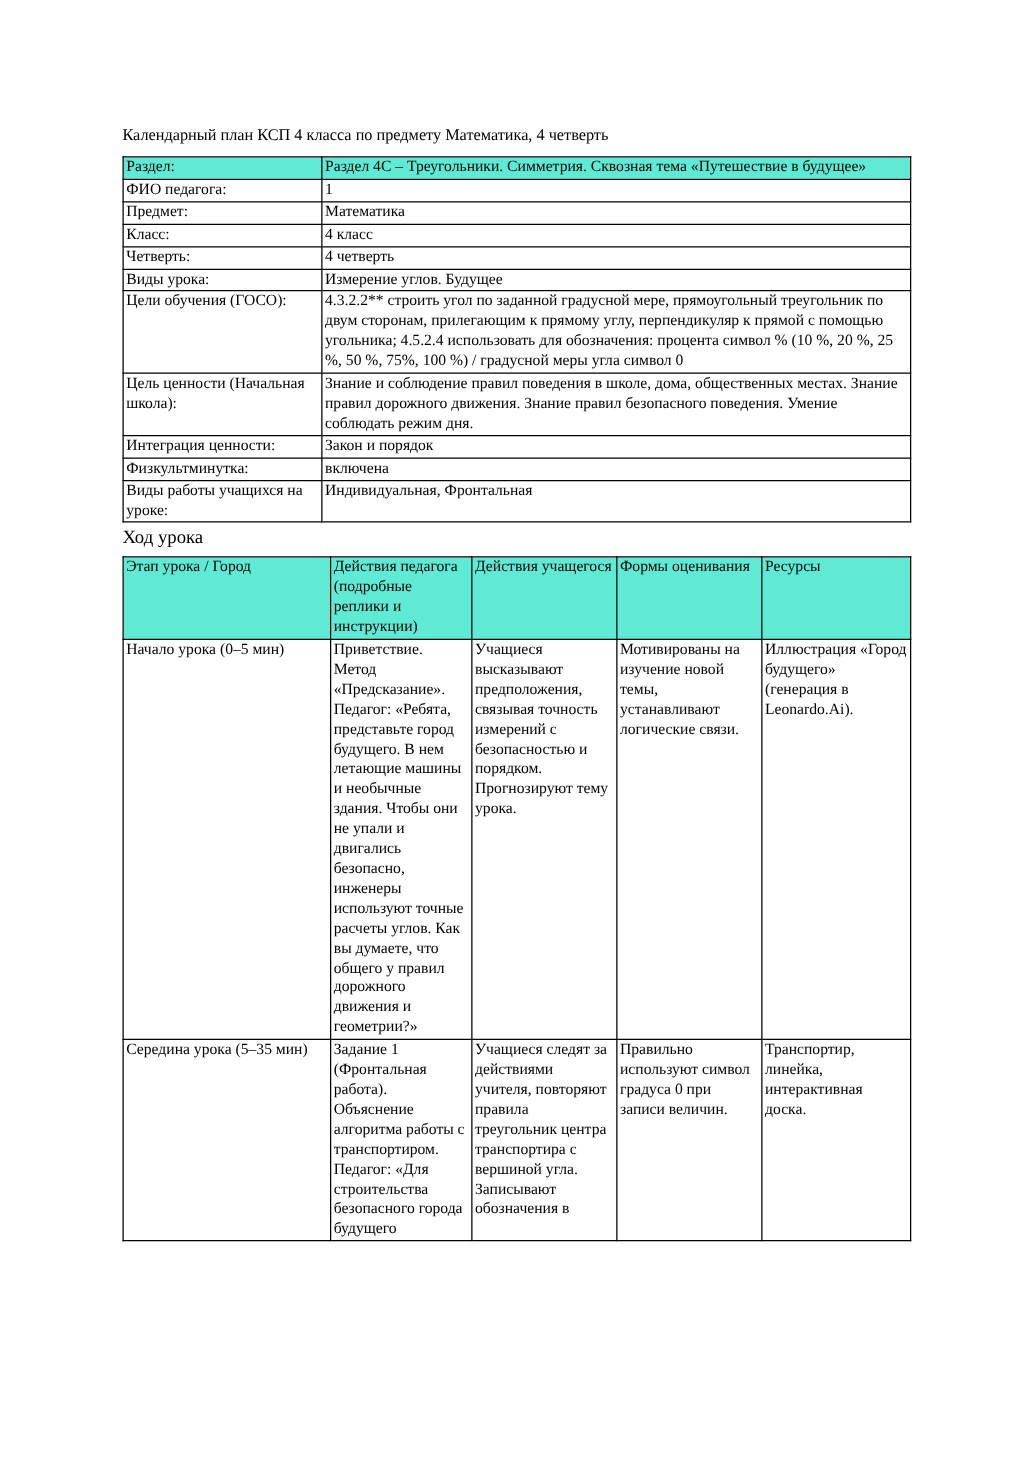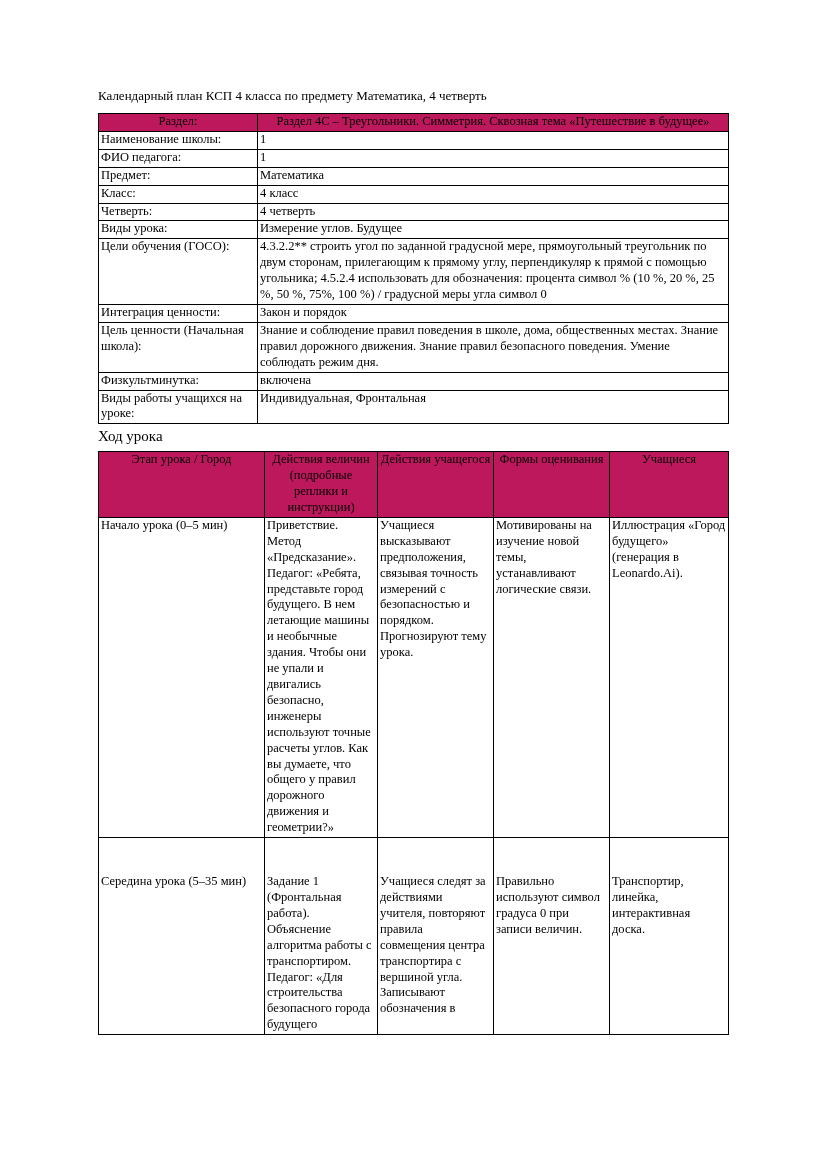--- a/index.html
+++ b/index.html
@@ -11,21 +11,21 @@
     width: 827px;
     height: 1170px;
     position: relative;
     font-family: "Liberation Serif", serif;
     color: #000000;
     -webkit-font-smoothing: antialiased;
   }
   .page {
     position: absolute;
     left: 98px;
-    top: 88px;
+    top: 100px;
     width: 630px;
   }
   .doc-title {
     margin: 0 0 9px 0;
     font-size: 13px;
     line-height: 16px;
     white-space: nowrap;
   }
   table {
     border-collapse: collapse;
@@ -36,64 +36,58 @@
     border: 1px solid #000000;
     padding: 0 2px 1px 2px;
     vertical-align: top;
     text-align: left;
     font-weight: normal;
     font-size: 12.5px;
     line-height: 15.9px;
     overflow-wrap: break-word;
   }
   tr.hdr td, tr.hdr th {
-    background: #be185d;
-    text-align: center;
+    background: #5eead4;
   }
   
   col.t1c1 { width: 159px; }
   col.t1c2 { width: 471px; }
   
   col.t2c1 { width: 166px; }
   col.t2c2 { width: 113px; }
   col.t2c3 { width: 116px; }
   col.t2c4 { width: 116px; }
   col.t2c5 { width: 119px; }
   .section-label {
     margin: 4px 0 7px 0;
     font-size: 15px;
     line-height: 16px;
   }
   
   .clip {
     height: 159px;
     overflow: hidden;
-    margin-top: 36px;
   }
 </style>
 </head>
 <body>
 
 <div class="page">
 
   <p class="doc-title">Календарный план КСП 4 класса по предмету Математика, 4 четверть</p>
 
   <table class="t1">
     <colgroup>
         <col class="t1c1">
         <col class="t1c2">
       </colgroup>
     <tbody>
       <tr class="hdr">
         <td>Раздел:</td>
         <td>Раздел 4C – Треугольники. Симметрия. Сквозная тема «Путешествие в будущее»</td>
-      </tr>
-      <tr>
-        <td>Наименование школы:</td>
-        <td>1</td>
       </tr>
       <tr>
         <td>ФИО педагога:</td>
         <td>1</td>
       </tr>
       <tr>
         <td>Предмет:</td>
         <td>Математика</td>
       </tr>
       <tr>
@@ -106,26 +100,26 @@
       </tr>
       <tr>
         <td>Виды урока:</td>
         <td>Измерение углов. Будущее</td>
       </tr>
       <tr>
         <td>Цели обучения (ГОСО):</td>
         <td>4.3.2.2** строить угол по заданной градусной мере, прямоугольный треугольник по двум сторонам, прилегающим к прямому углу, перпендикуляр к прямой с помощью угольника; 4.5.2.4 использовать для обозначения: процента символ % (10 %, 20 %, 25 %, 50 %, 75%, 100 %) / градусной меры угла символ 0</td>
       </tr>
       <tr>
+        <td>Цель ценности (Начальная школа):</td>
+        <td>Знание и соблюдение правил поведения в школе, дома, общественных местах. Знание правил дорожного движения. Знание правил безопасного поведения. Умение соблюдать режим дня.</td>
+      </tr>
+      <tr>
         <td>Интеграция ценности:</td>
         <td>Закон и порядок</td>
-      </tr>
-      <tr>
-        <td>Цель ценности (Начальная школа):</td>
-        <td>Знание и соблюдение правил поведения в школе, дома, общественных местах. Знание правил дорожного движения. Знание правил безопасного поведения. Умение соблюдать режим дня.</td>
       </tr>
       <tr>
         <td>Физкультминутка:</td>
         <td>включена</td>
       </tr>
       <tr>
         <td>Виды работы учащихся на уроке:</td>
         <td>Индивидуальная, Фронтальная</td>
       </tr>
     </tbody>
@@ -137,41 +131,41 @@
     <colgroup>
       <col class="t2c1">
         <col class="t2c2">
         <col class="t2c3">
         <col class="t2c4">
         <col class="t2c5">
     </colgroup>
     <tbody>
       <tr class="hdr">
         <th>Этап урока / Город</th>
-        <th>Действия величин (подробные реплики и инструкции)</th>
+        <th>Действия педагога (подробные реплики и инструкции)</th>
         <th>Действия учащегося</th>
         <th>Формы оценивания</th>
-        <th>Учащиеся</th>
+        <th>Ресурсы</th>
       </tr>
       <tr>
         <td>Начало урока (0–5 мин)</td>
         <td>Приветствие. Метод «Предсказание». Педагог: «Ребята, представьте город будущего. В нем летающие машины и необычные здания. Чтобы они не упали и двигались безопасно, инженеры используют точные расчеты углов. Как вы думаете, что общего у правил дорожного движения и геометрии?»</td>
         <td>Учащиеся высказывают предположения, связывая точность измерений с безопасностью и порядком. Прогнозируют тему урока.</td>
         <td>Мотивированы на изучение новой темы, устанавливают логические связи.</td>
         <td>Иллюстрация «Город будущего» (генерация в Leonardo.Ai).</td>
       </tr>
       <tr>
         <td>
           <div class="clip">Середина урока (5–35 мин)</div>
         </td>
         <td>
           <div class="clip">Задание 1 (Фронтальная работа). Объяснение алгоритма работы с транспортиром. Педагог: «Для строительства безопасного города будущего</div>
         </td>
         <td>
-          <div class="clip">Учащиеся следят за действиями учителя, повторяют правила совмещения центра транспортира с вершиной угла. Записывают обозначения в</div>
+          <div class="clip">Учащиеся следят за действиями учителя, повторяют правила треугольник центра транспортира с вершиной угла. Записывают обозначения в</div>
         </td>
         <td>
           <div class="clip">Правильно используют символ градуса 0 при записи величин.</div>
         </td>
         <td>
           <div class="clip">Транспортир, линейка, интерактивная доска.</div>
         </td>
       </tr>
     </tbody>
   </table>

